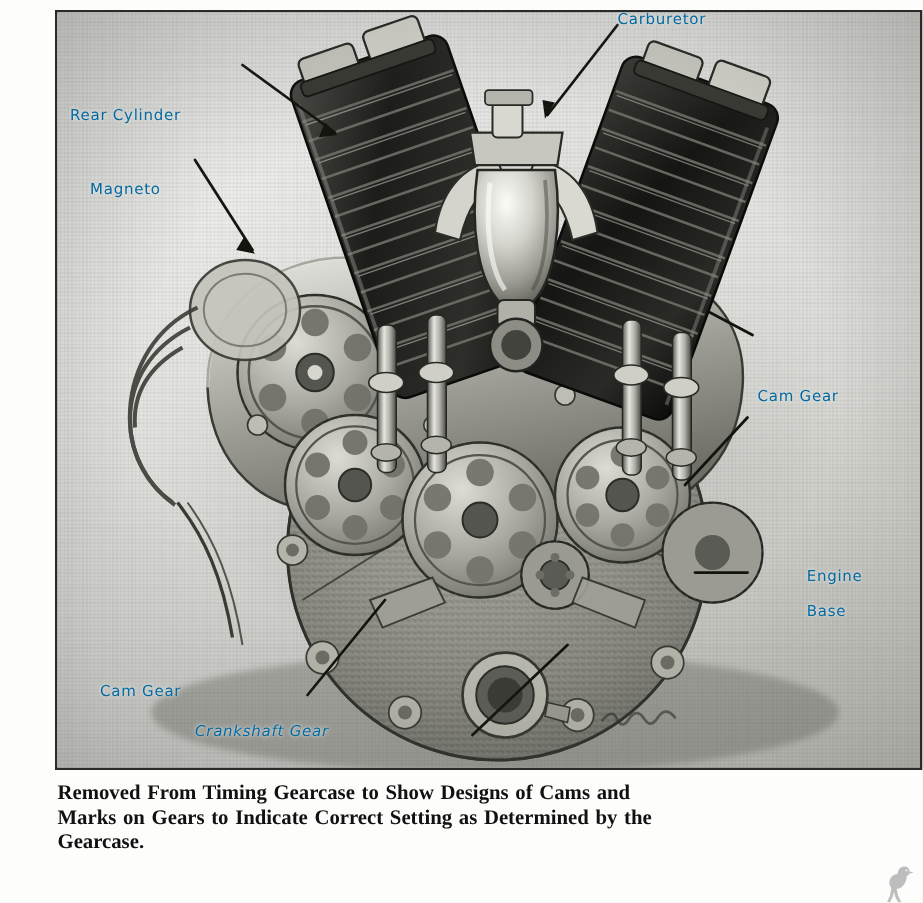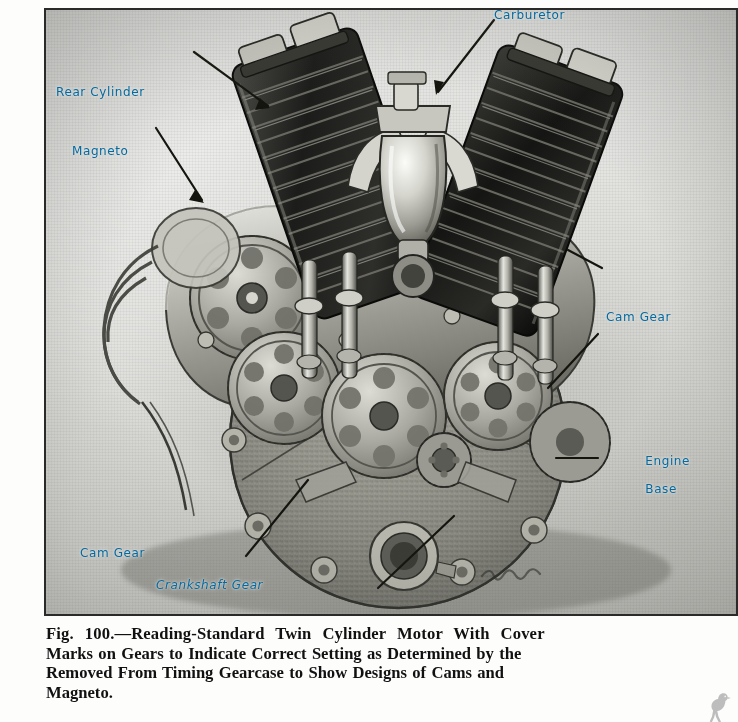--- a/index.html
+++ b/index.html
@@ -466,24 +466,23 @@
       </div>
 
       <div class="callout" style="left:34px;top:536px;">Cam Gear</div>
 
       <div class="callout" style="left:110px;top:568px;font-style:italic;">Crankshaft Gear</div>
 
     </div>
   </div>
 
   <div class="caption">
-    <span class="l l1">Fig.  100.—Reading-Standard  Twin  Cylinder  Motor  With  Cover</span>
+    <span class="l">Removed From Timing Gearcase to Show Designs of Cams and</span>
     <span class="l">Marks on Gears to Indicate Correct Setting as Determined by the</span>
-    <span class="l">Removed From Timing Gearcase to Show Designs of Cams and</span>
-    <span class="l">Magneto.</span>
+    <span class="l">Gearcase.</span>
   </div>
 
   <div class="watermark">
     <svg class="emu" width="30" height="32" viewBox="0 0 30 32">
       <path d="M21.5 3.2 c2.6 0 4.2 1.9 4.2 4.1 c0 1.7 -0.9 2.9 -2.3 3.6
                c-0.2 2.6 -0.9 4.8 -2.2 6.6 c-1.6 2.2 -3.6 3.3 -5.9 3.6
                l1.1 5.2 l2.6 5.4 l-2.1 0.9 l-3.0 -5.8 l-0.7 -3.6
                l-1.0 4.0 l-2.4 5.3 l-2.1 -0.9 l2.3 -5.1 l1.1 -6.1
                c-1.2 -1.4 -1.8 -3.1 -1.6 -4.9 c0.3 -3.4 2.9 -6.0 6.6 -6.6
                c0.4 -3.3 2.2 -5.7 5.4 -5.7 z" fill="#bdbdbd"></path>

